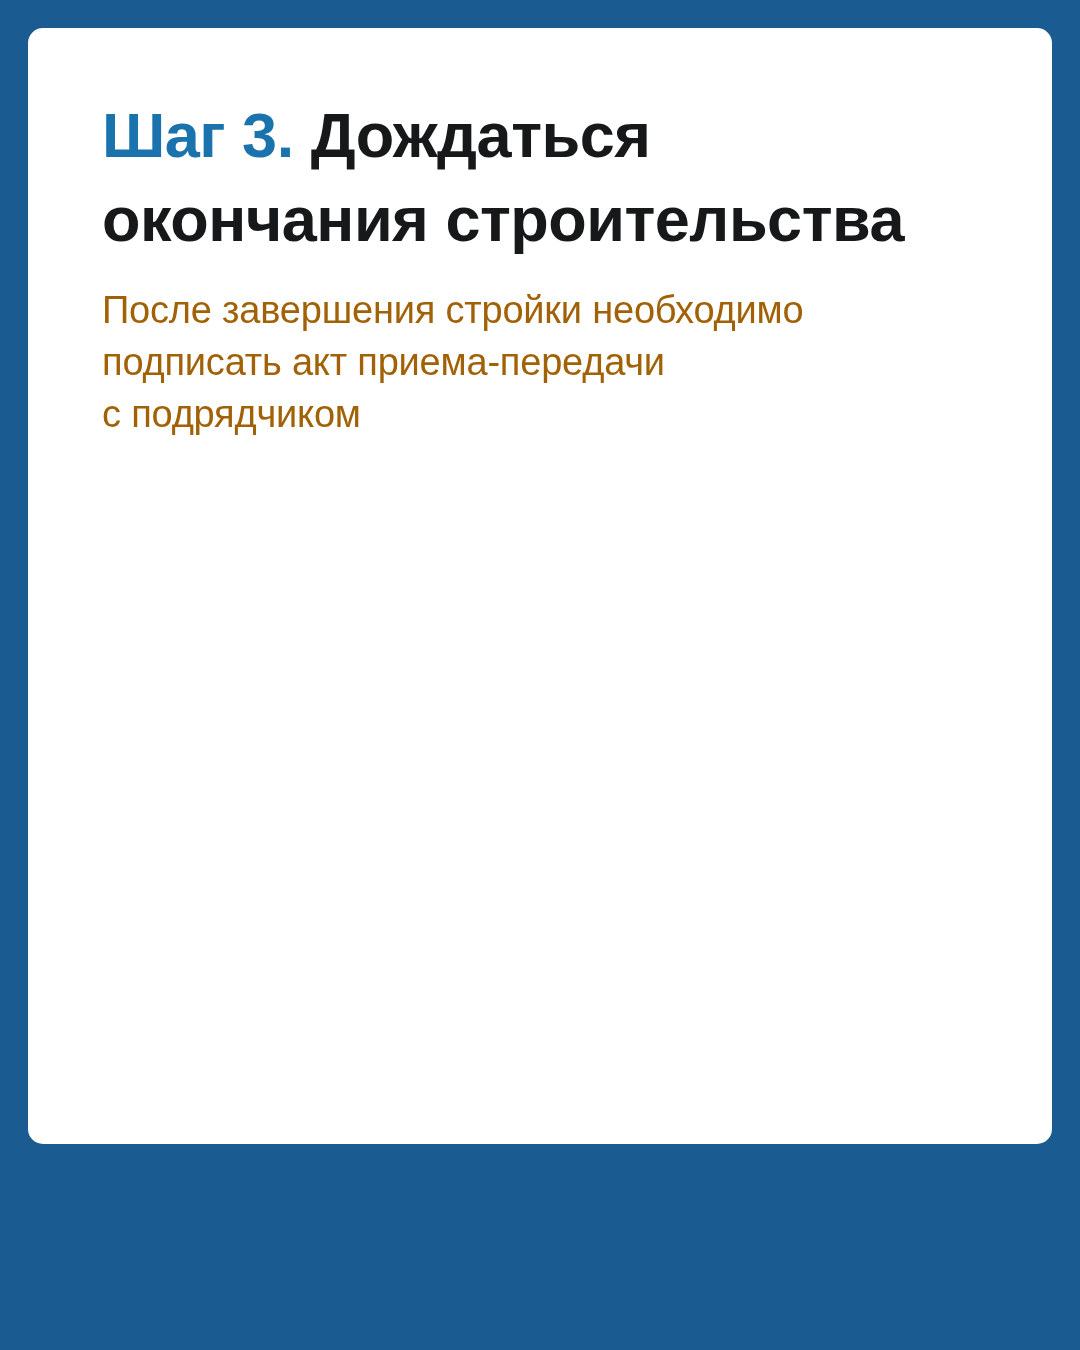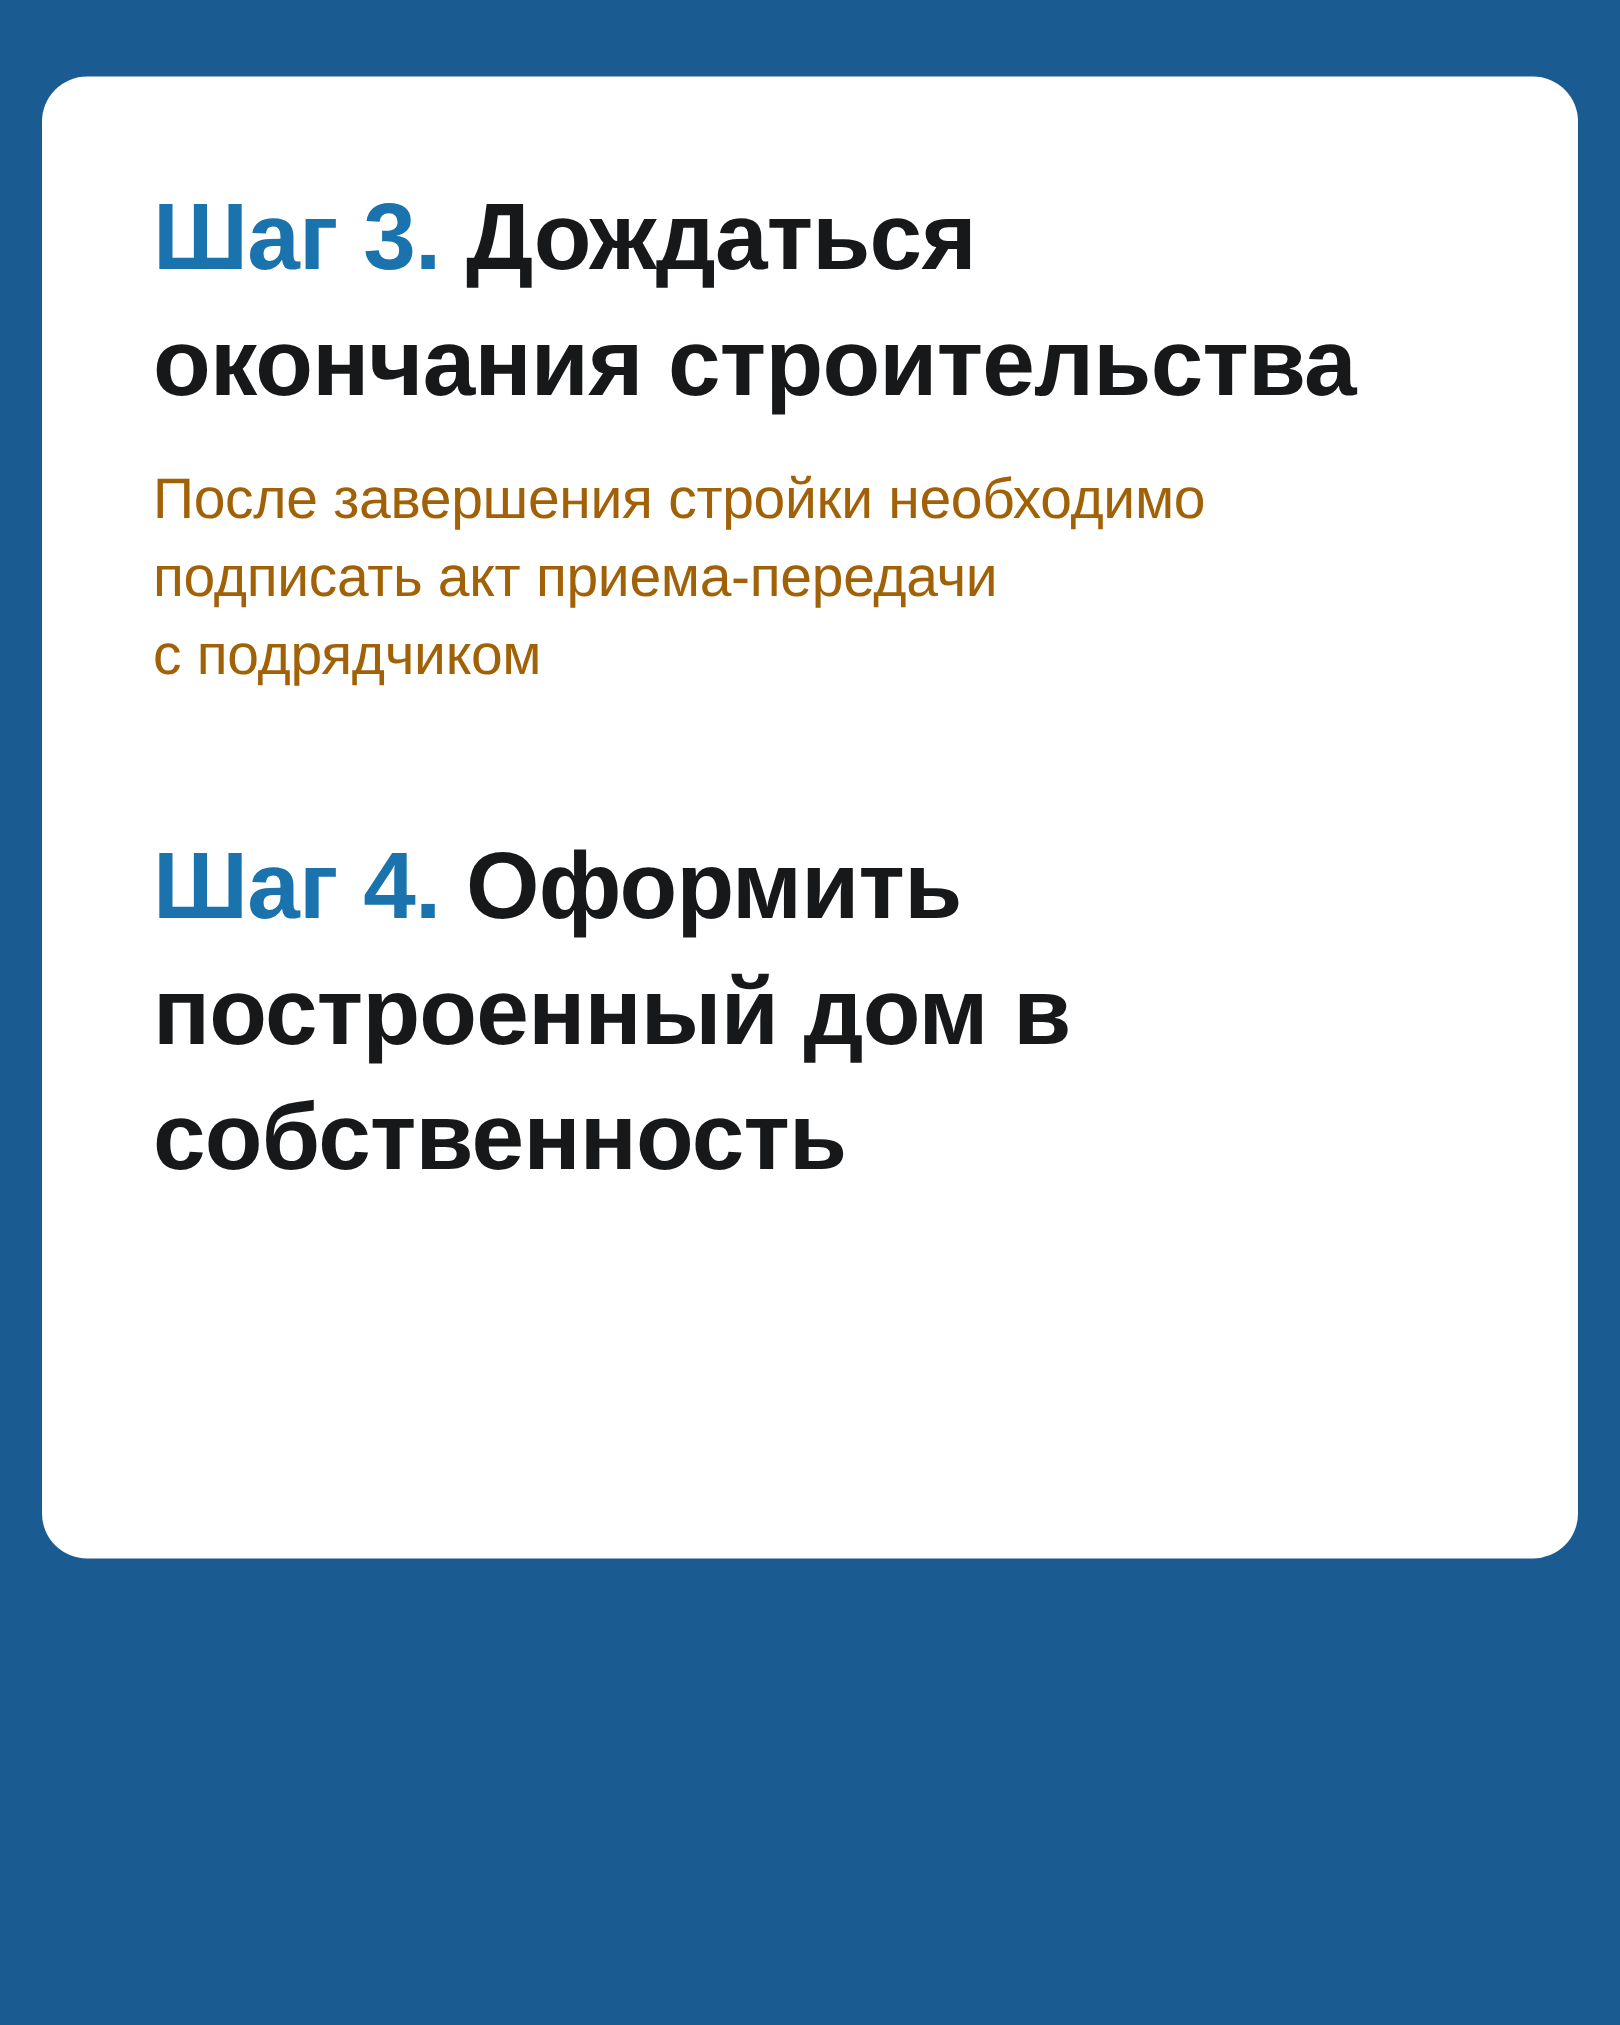--- a/index.html
+++ b/index.html
@@ -19,26 +19,25 @@
     top: 0;
     width: 1080px;
     height: 1350px;
     background: #1a5b92;
   }
   .card {
     position: absolute;
     left: 28px;
     top: 28px;
     width: 1024px;
-    height: 988px;
+    height: 1116px;
     background: #ffffff;
-    border-radius: 30px;
+    border-radius: 15px;
     box-sizing: border-box;
     padding: 66px 74px 0 74px;
-    margin-top: 23px;
   }
   .block {
     margin: 0;
   }
   .block + .block {
     margin-top: 86px;
   }
   h2.heading {
     margin: 0;
     font-size: 63px;
@@ -68,18 +67,16 @@
 <div class="slide">
   <div class="card">
 
     <div class="block">
       <h2 class="heading"><span class="step">Шаг 3.</span><span> Дождаться окончания строительства</span></h2>
       <p class="body-text">После завершения стройки необходимо подписать акт приема-передачи
 с подрядчиком</p>
     </div>
 
     <div class="block">
-      <h2 class="heading"><span class="step">Шаг 4.</span><span> Оформить построенный дом
-в собственность</span></h2>
     </div>
 
   </div>
 </div>
 
 </body></html>

